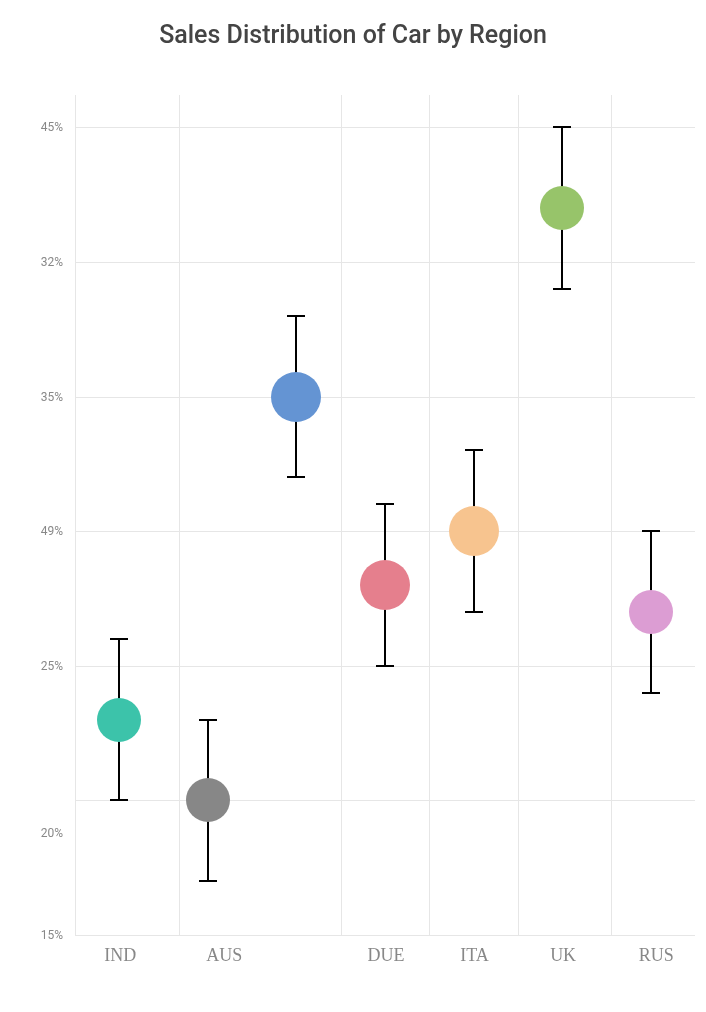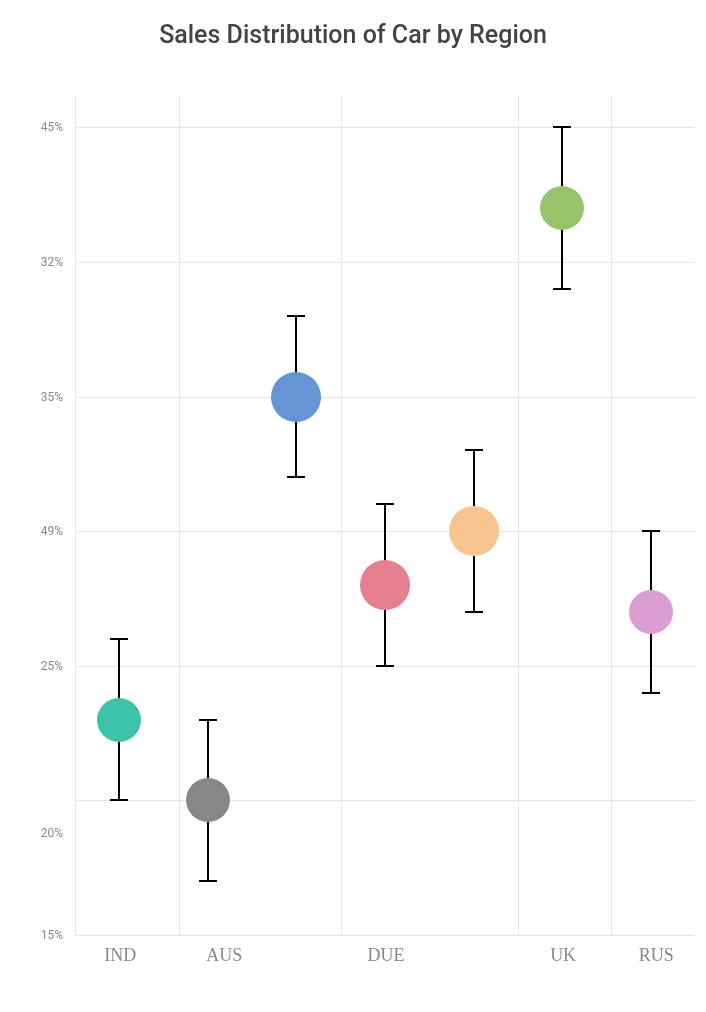--- a/index.html
+++ b/index.html
@@ -106,20 +106,23 @@
       <div class="ylabel" style="top: 32.3077px;">45%</div>
       <div class="xcell" style="left: 0px; width: 88.5714px;">
         <div class="xlabel">IND</div>
       </div>
       <div class="xcell" style="left: 104px; width: 88.5714px;">
         <div class="xlabel">AUS</div>
       </div>
       <div class="xcell" style="left: 265.714px; width: 88.5714px;">
         <div class="xlabel">DUE</div>
       </div>
+      <div class="xcell" style="left: 354.286px; width: 88.5714px;">
+        <div class="xlabel">ITA</div>
+      </div>
       <div class="xcell" style="left: 442.857px; width: 88.5714px;">
         <div class="xlabel">UK</div>
       </div>
       <div class="xcell" style="left: 536px; width: 88.5714px;">
         <div class="xlabel">RUS</div>
       </div>
       <div class="errbar" style="left: 43.2857px; top: 543.846px; height: 161.538px;"></div>
       <div class="errcap" style="left: 35.2857px; width: 18px; top: 542.846px;"></div>
       <div class="errcap" style="left: 35.2857px; width: 18px; top: 704.385px;"></div>
       <div class="pointdot" style="left: 44.2857px; top: 624.615px; width: 44px; height: 44px; background: rgb(60, 195, 170);"></div>

